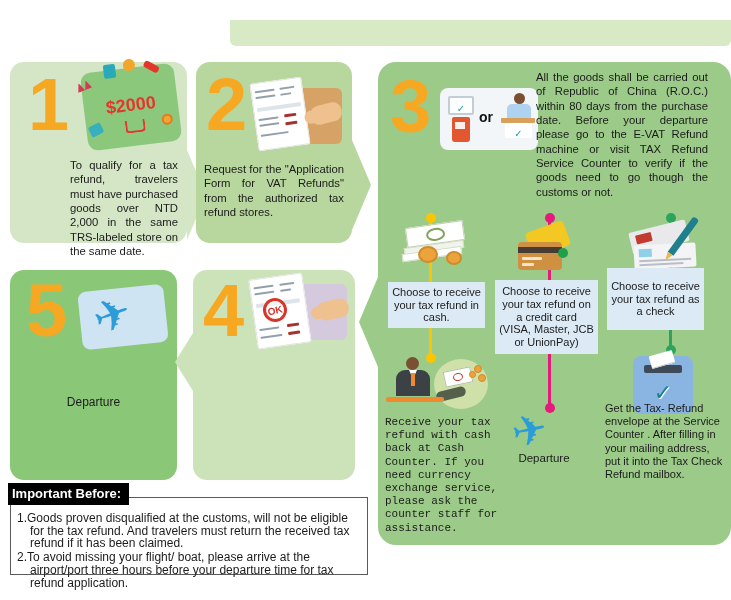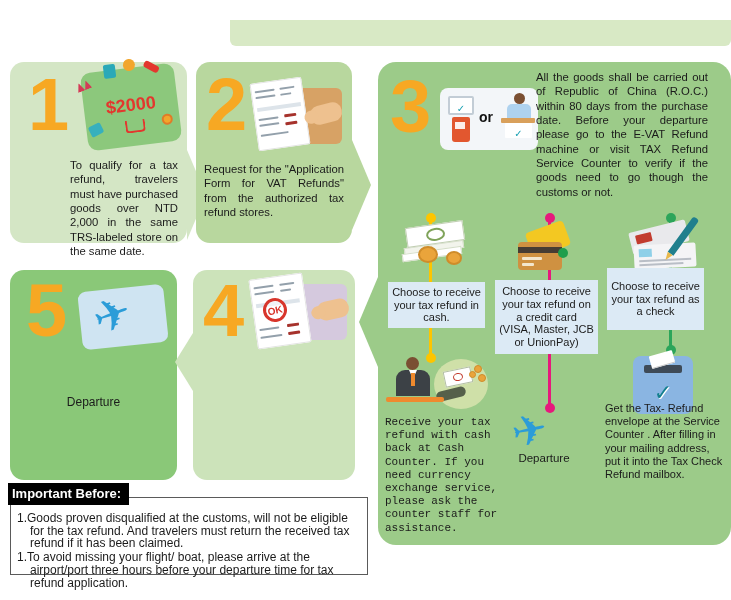--- a/index.html
+++ b/index.html
@@ -324,16 +324,16 @@
         <div class="ln" style="left:4px;top:58px;width:22px;"></div>
       </div>
       <div class="okstamp">OK</div>
       <div class="hand"></div>
     </div>
   </div>
 
   <div class="not-label">Important Before:</div>
   <div class="not-box">
     <div class="not-item">1.Goods proven disqualified at the customs, will not be eligible for the tax refund. And travelers must return the received tax refund if it has been claimed.</div>
-    <div class="not-item">1.To avoid missing your flight/ boat, please arrive at the airport/port three hours before your departure time for tax refund application.</div>
+    <div class="not-item">2.To avoid missing your flight/ boat, please arrive at the airport/port three hours before your departure time for tax refund application.</div>
   </div>
 
 </div>
 
 </body></html>

